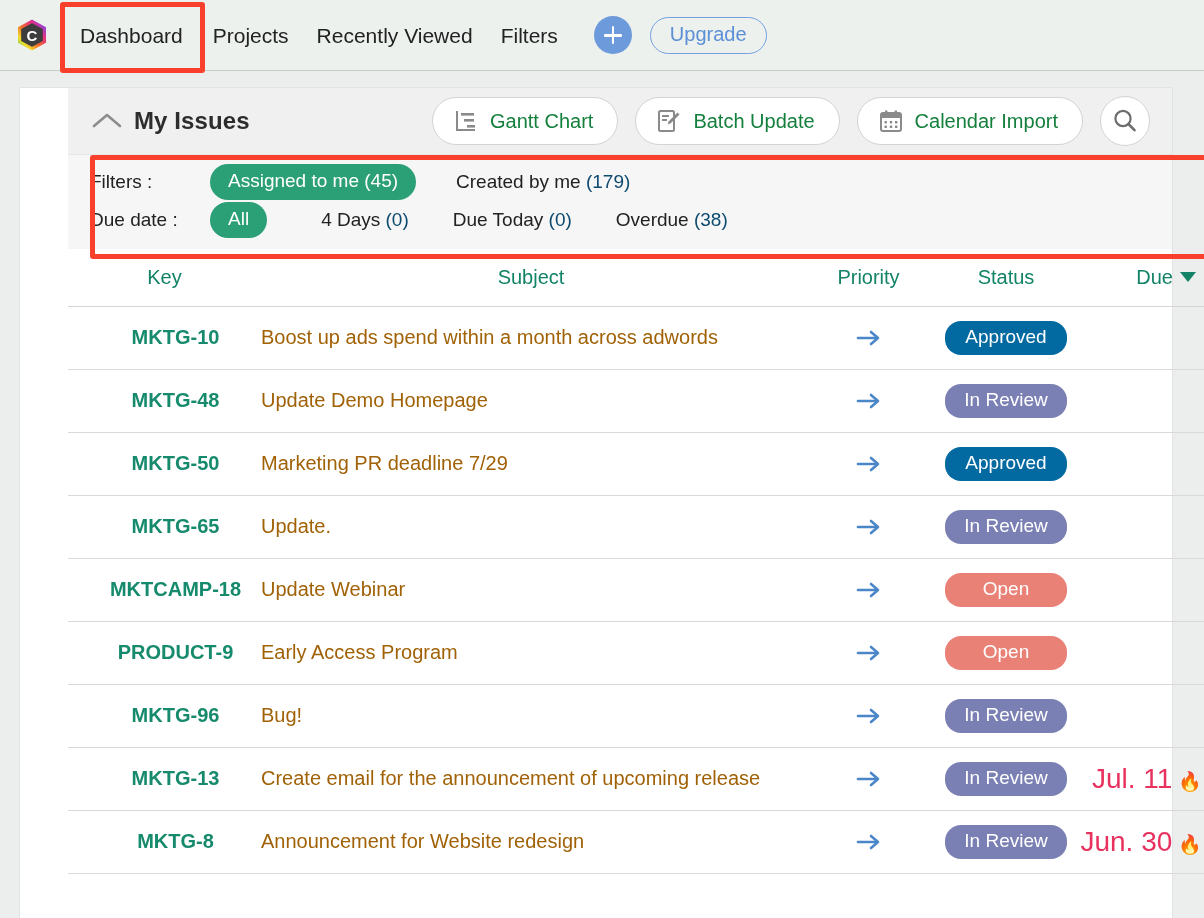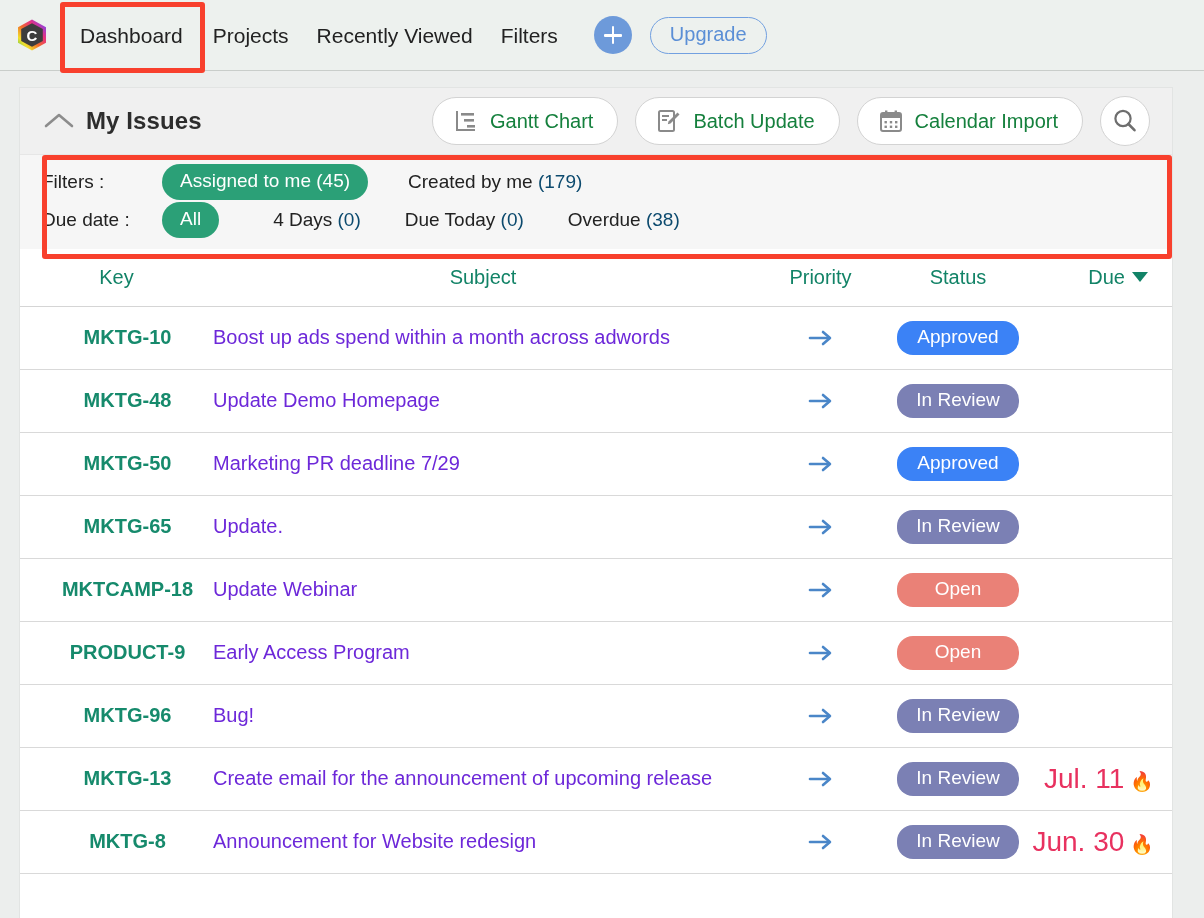--- a/index.html
+++ b/index.html
@@ -78,20 +78,21 @@
   }
 
   
   .panel {
     position: absolute;
     left: 20px; top: 88px;
     width: 1152px;
     bottom: 0;
     background: #ffffff;
     box-shadow: 0 0 0 1px rgba(0,0,0,0.04);
+    padding-left: 48px;
   }
   .panel-head {
     height: 66px;
     background: #f0f0f0;
     display: flex;
     align-items: center;
     padding: 0 12px 0 22px;
   }
   .chev {
     width: 34px; height: 34px;
@@ -209,32 +210,32 @@
   th.c-key  { text-align: center; padding-left: 0; }
   th.c-subj { text-align: center; }
   th.c-due  { padding-right: 24px; }
   .key-link {
     color: #168a6c;
     font-size: 20px;
     font-weight: bold;
     cursor: pointer;
     text-decoration: none;
   }
-  .subj { color: #6d28d9; font-size: 20px; cursor: pointer; margin-top: 8px; }
+  .subj { color: #a16207; font-size: 20px; cursor: pointer; margin-top: 8px; }
   .badge {
     display: inline-block;
     min-width: 122px;
     border-radius: 16px;
     color: #fff;
     font-size: 19px;
     padding: 5px 12px 7px;
     text-align: center;
     cursor: pointer;
   }
-  .b-approved  { background: #3b82f6; }
+  .b-approved  { background: #0369a1; }
   .b-inreview  { background: #7b80b4; }
   .b-open      { background: #ea8177; }
   .due-txt {
     color: #e8315f;
     font-size: 28px;
     margin-right: 6px;
     white-space: nowrap;
   }
   .fire { font-size: 19px; }
   .sort-caret {

